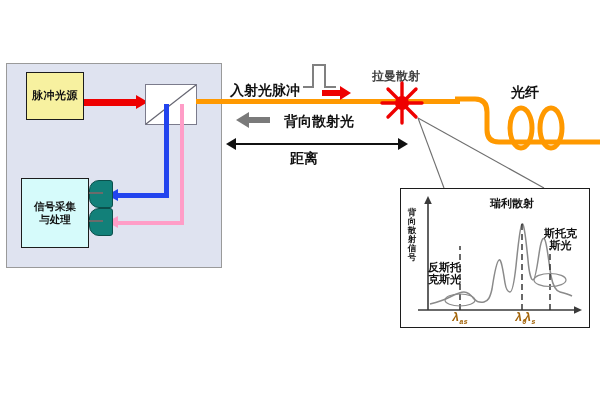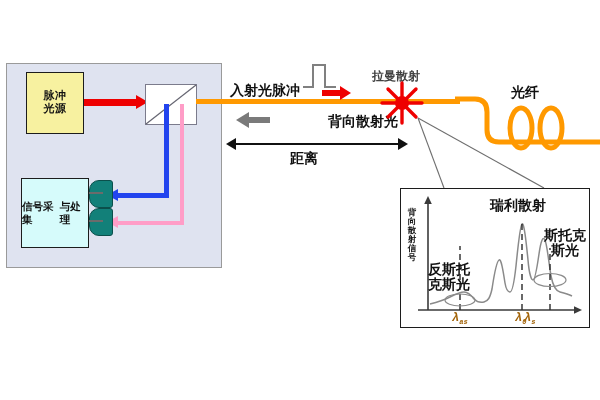--- a/index.html
+++ b/index.html
@@ -22,39 +22,39 @@
   
   #instrument-box {
     left: 6px; top: 63px;
     width: 216px; height: 205px;
     background: #dfe3f0;
     border: 1px solid #9a9a9a;
     box-sizing: border-box;
   }
   #pulse-source-box {
     left: 26px; top: 72px;
-    width: 58px; height: 62px;
+    width: 58px; height: 48px;
     background: #f7f1a0;
     border: 1px solid #1c1c1c;
     box-sizing: border-box;
-    display: flex; flex-direction: column;
+    display: flex; flex-direction: row;
     align-items: center; justify-content: center;
     line-height: 1.15;
   }
   #pulse-source-box span {
     font-size: 11px; font-weight: bold; color: #111;
     letter-spacing: .5px;
   }
   #dsp-box {
     left: 21px; top: 178px;
     width: 68px; height: 70px;
     background: #d6fbfb;
     border: 1px solid #1c1c1c;
     box-sizing: border-box;
-    display: flex; flex-direction: row;
+    display: flex; flex-direction: column;
     align-items: center; justify-content: center;
     line-height: 1.2;
   }
   #dsp-box span {
     font-size: 10.5px; font-weight: bold; color: #111;
   }
 
   
   #beam-splitter {
     left: 145px; top: 84px;
@@ -75,21 +75,21 @@
 
   
   #spectrum-inset {
     left: 400px; top: 188px;
     width: 190px; height: 140px;
     background: #ffffff;
     border: 1px solid #1c1c1c;
     box-sizing: border-box;
   }
   .sp-lbl {
-    font-size: 14px;
+    font-size: 11px;
     font-weight: bold;
     color: #111;
     line-height: 1.1;
     text-align: center;
     white-space: nowrap;
   }
   #y-axis-title {
     left: 406px; top: 208px;
     width: 12px;
     font-size: 8.5px;
@@ -174,21 +174,21 @@
 
   <div class="abs" style="left:322px; top:90px; width:20px; height:6px; background:#EE0000;"></div>
   <div class="abs" style="left:340px; top:86px; width:0; height:0;
               border-top:7px solid transparent; border-bottom:7px solid transparent;
               border-left:11px solid #EE0000;"></div>
 
   <div class="abs" style="left:248px; top:117px; width:22px; height:6px; background:#7A7A7A;"></div>
   <div class="abs" style="left:236px; top:112px; width:0; height:0;
               border-top:8px solid transparent; border-bottom:8px solid transparent;
               border-right:13px solid #7A7A7A;"></div>
-  <div class="abs lbl" style="left:284px; top:113px;margin-left:44px;">背向散射光</div>
+  <div class="abs lbl" style="left:284px; top:113px;">背向散射光</div>
 
   <div class="abs" style="left:235px; top:143px; width:165px; height:1.6px; background:#111;"></div>
   <div class="abs" style="left:226px; top:138px; width:0; height:0;
               border-top:6px solid transparent; border-bottom:6px solid transparent;
               border-right:10px solid #111;"></div>
   <div class="abs" style="left:398px; top:138px; width:0; height:0;
               border-top:6px solid transparent; border-bottom:6px solid transparent;
               border-left:10px solid #111;"></div>
   <div class="abs lbl" style="left:290px; top:150px;">距离</div>
 

